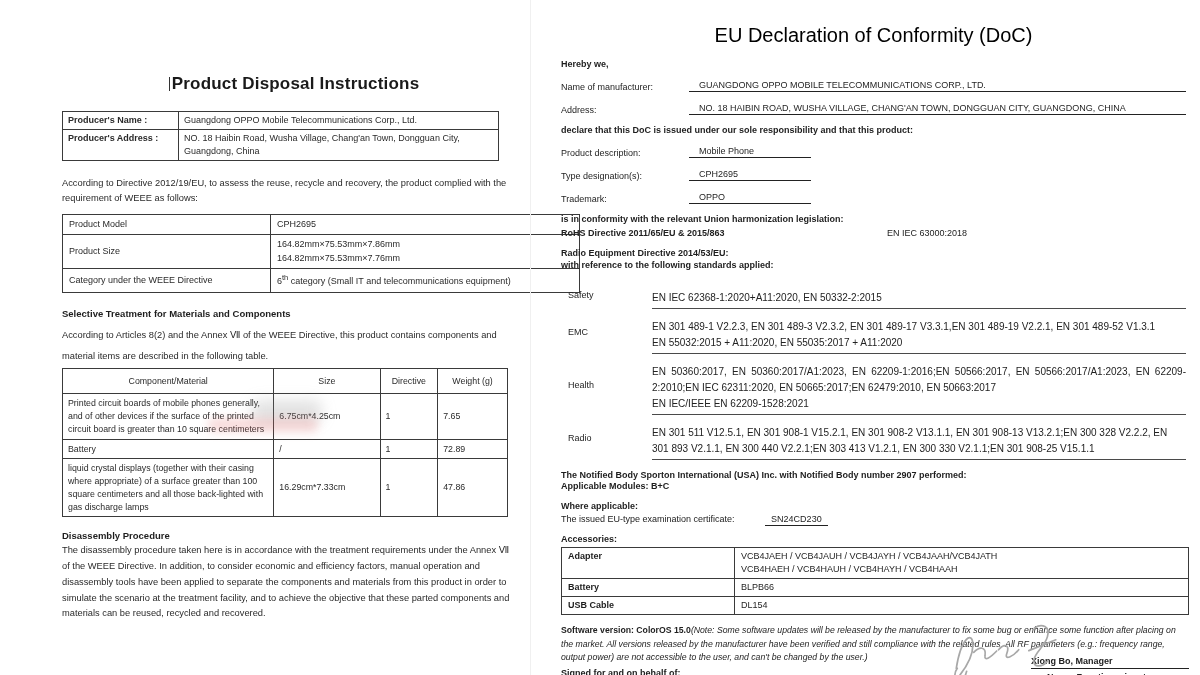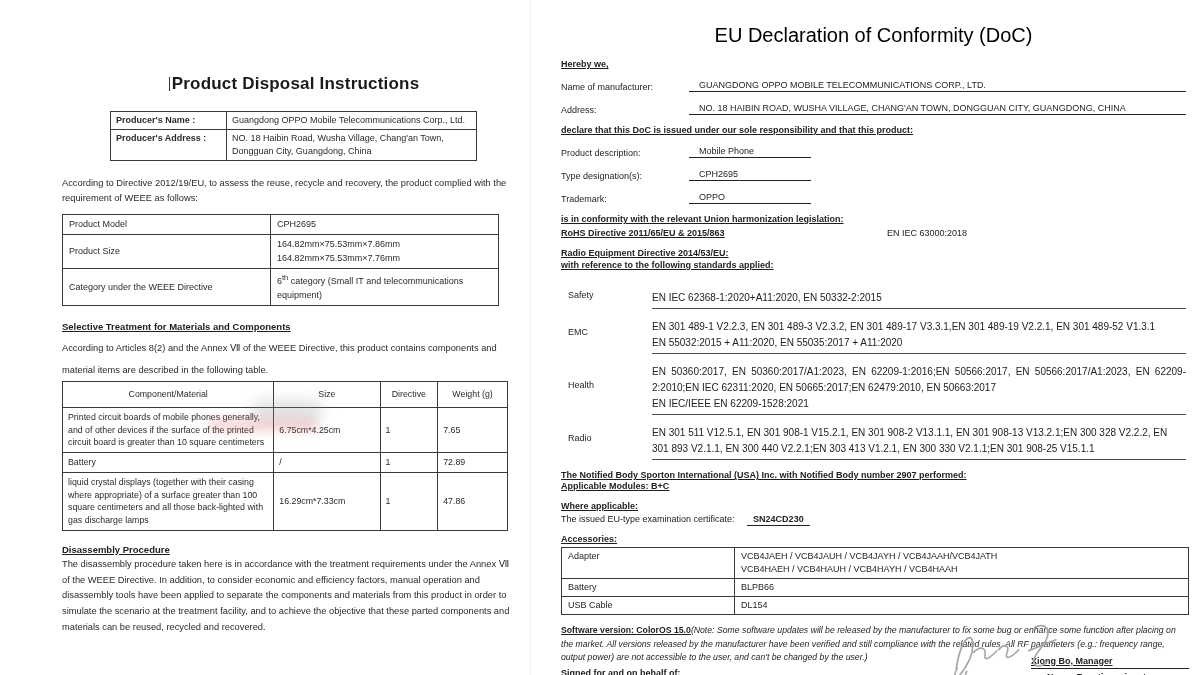--- a/index.html
+++ b/index.html
@@ -1,35 +1,35 @@
 <!DOCTYPE html>
 <html><head>
 <meta charset="utf-8">
 <style>
   html,body{margin:0;padding:0;}
   body{width:1200px;height:675px;background:#ffffff;overflow:hidden;position:relative;
        font-family:"Liberation Sans","DejaVu Sans",sans-serif;color:#222;}
-  .b{font-weight:bold;text-decoration:underline;}
+  .b{font-weight:bold;}
   .i{font-style:italic;}
   .page{position:absolute;top:0;height:675px;}
   .page-left{left:8px;width:530px;padding:12px;}
   .page-right{left:530px;width:670px;border-left:1px solid #f0f0f0;box-sizing:border-box;}
 
   
   .lp-inner{padding:0 24px 0 42px;position:relative;}
   .lp-title-wrap{margin-top:62px;text-align:center;position:relative;}
   .lp-title{display:inline-block;font-size:17px;margin:0;color:#1a1a1a;letter-spacing:.2px;}
   .caret{display:inline-block;width:1px;height:14px;background:#333;margin-right:2px;vertical-align:-2px;}
   table{border-collapse:collapse;}
-  .producer-table{margin-top:17px;width:367px;font-size:9px;line-height:1.45;color:#2a2a2a;margin-left:48px;}
+  .producer-table{margin-top:17px;width:437px;font-size:9px;line-height:1.45;color:#2a2a2a;}
   .producer-table td{border:1px solid #3a3a3a;padding:2px 5px;vertical-align:top;}
   .producer-table td.lbl{width:105px;font-weight:bold;}
   .lp-para{width:450px;font-size:9.3px;line-height:1.65;margin:15px 0 0 0;color:#2a2a2a;}
   .lp-h{font-size:9.5px;margin-top:15px;color:#1e1e1e;}
-  .info-table{margin-top:7px;width:437px;font-size:9px;color:#2a2a2a;}
+  .info-table{margin-top:7px;width:518px;font-size:9px;color:#2a2a2a;}
   .info-table td{border:1px solid #3a3a3a;padding:3px 6px;vertical-align:middle;line-height:1.5;}
   .info-table td.lbl2{width:195px;}
   .wide-lh{line-height:2.3;margin-top:6px;}
   .mat-table{margin-top:0;width:446px;font-size:8.8px;color:#2a2a2a;}
   .mat-table th,.mat-table td{border:1px solid #3a3a3a;padding:3px 5px;line-height:1.45;}
   .mat-table th{font-weight:normal;text-align:center;padding:6px 4px;}
   .mat-table td.c{text-align:left;vertical-align:middle;}
   .mat-table td.comp{width:212px;vertical-align:top;}
   .mat-table .col-size{width:100px;}
   .mat-table .col-qty{width:50px;}
@@ -48,24 +48,24 @@
   .fv{border-bottom:1px solid #222;padding:0 4px 1px 10px;color:#1e1e1e;}
   .fv.grow{flex:1;}
   .fv.fixed{width:108px;}
   .rohs-row{position:relative;font-size:9px;margin-top:4px;}
   .rohs-std{position:absolute;left:326px;top:0;font-weight:normal;}
   .std{margin-top:10px;}
   .std-row{display:flex;align-items:center;}
   .std-l{width:84px;flex:none;font-size:9px;padding-left:7px;color:#1e1e1e;}
   .std-t{flex:1;border-bottom:1px solid #4a4a4a;font-size:10px;line-height:1.6;padding:2px 0 2px 0;color:#222;margin-top:8px;}
   .cert-row{font-size:9px;margin-top:3px;}
-  .cert-v{border-bottom:1px solid #222;padding:0 6px 1px 6px;margin-left:10px;font-weight:bold;}
+  .cert-v{border-bottom:1px solid #222;padding:0 6px 1px 6px;margin-left:28px;}
   .acc-table{margin-top:3px;width:628px;font-size:9px;color:#1e1e1e;}
   .acc-table td{border:1px solid #3a3a3a;padding:2px 6px;line-height:1.45;vertical-align:top;}
-  .acc-table td.al{width:160px;font-weight:normal;}
+  .acc-table td.al{width:160px;font-weight:bold;}
   .sw{width:628px;font-size:8.7px;line-height:1.55;margin:9px 0 0 0;color:#1e1e1e;}
   .sign-wrap{position:relative;margin-top:3px;font-size:9px;}
   .signed-line{margin-top:2px;}
   .pd{margin:4px 0 0 8px;border-bottom:1px solid #ef4444;display:inline-block;padding:0 10px 1px 6px;font-weight:bold;}
   .cap{margin-top:3px;margin-left:16px;}
   .sign-right{position:absolute;left:470px;top:-12px;width:158px;}
   .signer{display:block;border-bottom:1px solid #222;padding-bottom:2px;}
   .sig-svg{position:absolute;left:-90px;top:-38px;}
 </style>
 </head>

